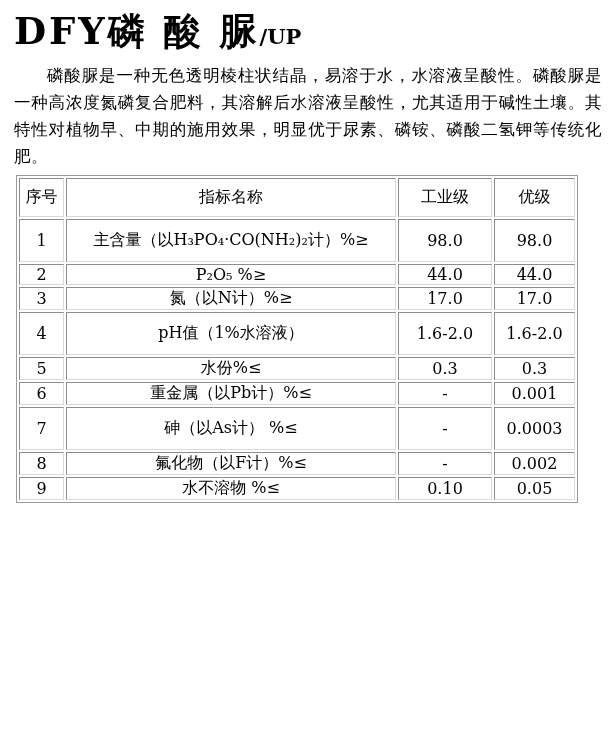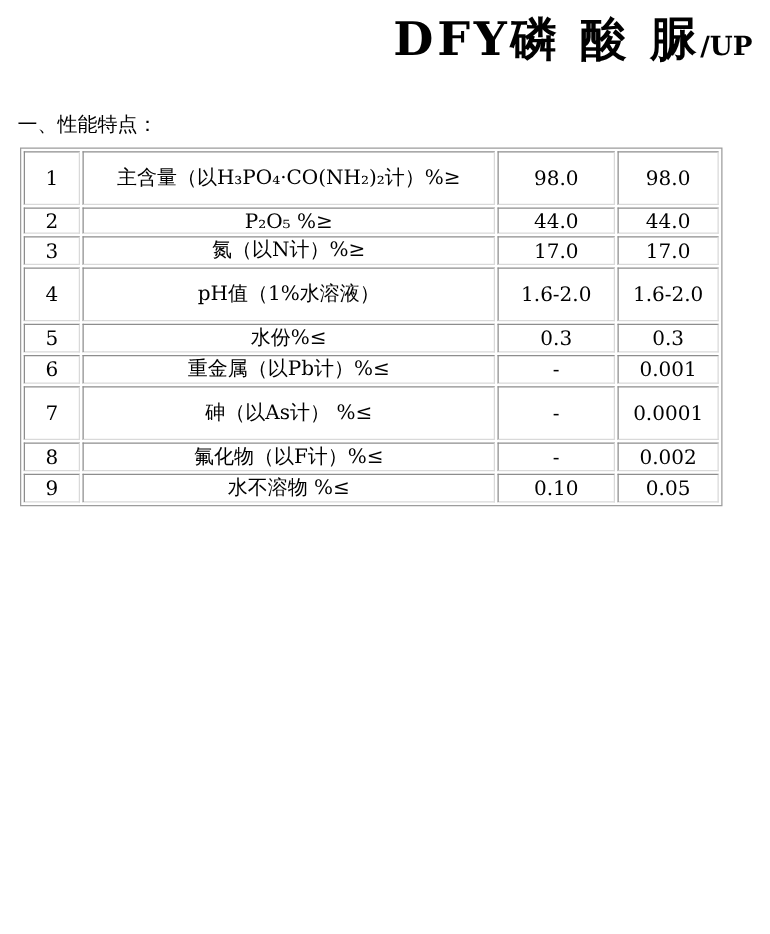--- a/index.html
+++ b/index.html
@@ -7,21 +7,21 @@
   body {
     width: 616px;
     min-height: 747px;
     font-family: "DejaVu Serif", "DejaVu Sans", "Liberation Serif", serif;
     color: #000000;
   }
   .page { padding: 6px 14px 12px 14px; }
 
   
   .title-block {
-    text-align: right;
+    text-align: left;
     margin-top: 2px;
     line-height: 46px;
     white-space: nowrap;
   }
   .title-main {
     font-size: 37px;
     font-weight: bold;
     letter-spacing: 3px;
   }
   .title-suffix {
@@ -85,31 +85,37 @@
 </head>
 <body>
 
 <div class="page">
 
   <div class="title-block">
     <span class="title-main">DFY磷 酸 脲</span><span class="title-suffix">/UP</span>
   </div>
 
 
-  <div class="sec-heading first">一、性能特点：</div>
+  <p class="body-text">磷酸脲是一种无色透明棱柱状结晶，易溶于水，水溶液呈酸性。磷酸脲是一种高浓度氮磷复合肥料，其溶解后水溶液呈酸性，尤其适用于碱性土壤。其特性对植物早、中期的施用效果，明显优于尿素、磷铵、磷酸二氢钾等传统化肥。</p>
 
 
   <table class="spec">
     <colgroup>
       <col style="width:45px">
         <col style="width:330px">
         <col style="width:94px">
         <col style="width:81px">
     </colgroup>
     <tbody>
+      <tr class="r-head">
+        <th>序号</th>
+        <th>指标名称</th>
+        <th>工业级</th>
+        <th>优级</th>
+      </tr>
       <tr class="r-tall">
         <td>1</td>
         <td>主含量（以H₃PO₄·CO(NH₂)₂计）%≥</td>
         <td>98.0</td>
         <td>98.0</td>
       </tr>
       <tr class="r-short">
         <td>2</td>
         <td>P₂O₅  %≥</td>
         <td>44.0</td>
@@ -136,21 +142,21 @@
       <tr class="r-short">
         <td>6</td>
         <td>重金属（以Pb计）%≤</td>
         <td>-</td>
         <td>0.001</td>
       </tr>
       <tr class="r-tall">
         <td>7</td>
         <td>砷（以As计）  %≤</td>
         <td>-</td>
-        <td>0.0001</td>
+        <td>0.0003</td>
       </tr>
       <tr class="r-short">
         <td>8</td>
         <td>氟化物（以F计）%≤</td>
         <td>-</td>
         <td>0.002</td>
       </tr>
       <tr class="r-short">
         <td>9</td>
         <td>水不溶物 %≤</td>

